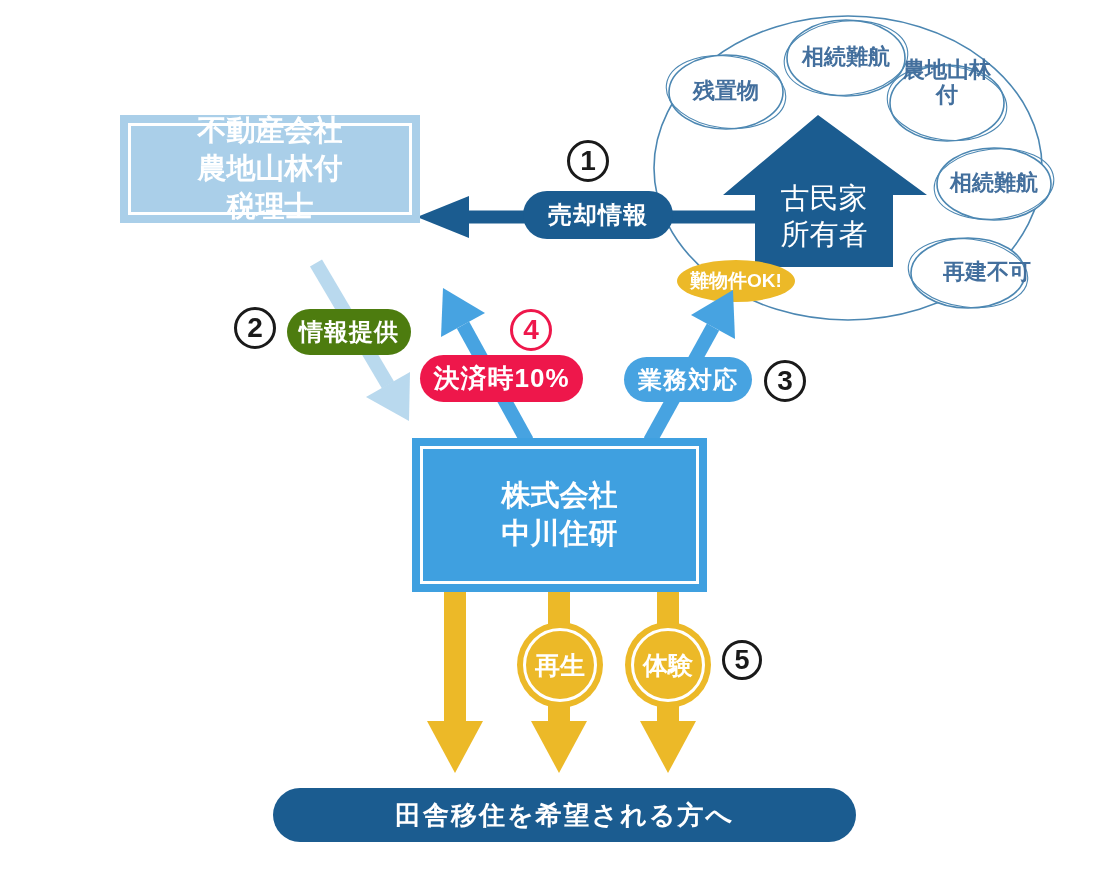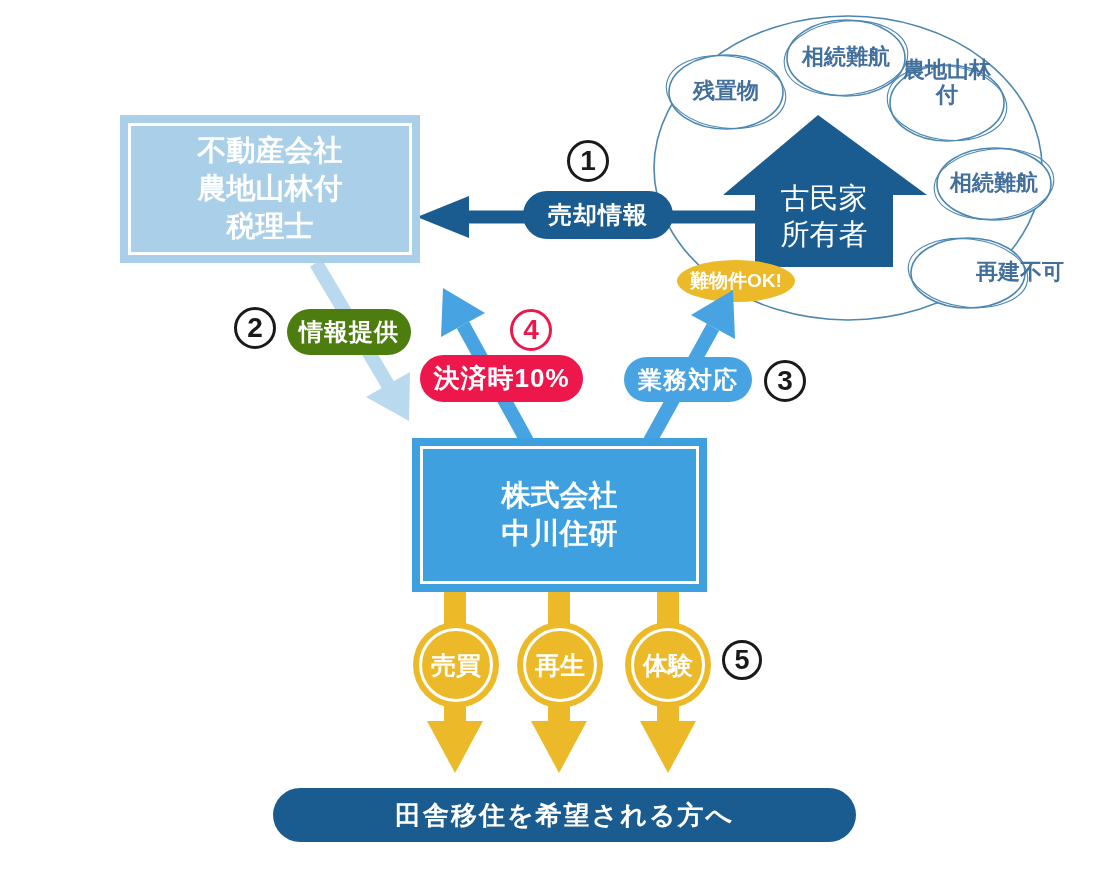--- a/index.html
+++ b/index.html
@@ -9,21 +9,21 @@
   }
   #arrow-layer{position:absolute;left:0;top:0;z-index:1;}
   .abs{position:absolute;box-sizing:border-box;}
   .node-box{z-index:2;}
   .node-box .inner{
     position:absolute;left:8px;top:8px;right:8px;bottom:8px;
     border:3px solid #ffffff;display:flex;flex-direction:column;
     align-items:center;justify-content:center;color:#ffffff;
     font-weight:bold;font-size:29px;line-height:1.3;text-align:center;
   }
-  .box-professionals{left:120px;top:115px;width:300px;height:148px;background:#AACFE9;}
+  .box-professionals{left:120px;top:115px;width:300px;height:108px;background:#AACFE9;}
   .box-company{left:412px;top:438px;width:295px;height:154px;background:#3FA0E0;}
   .pill{
     z-index:3;display:flex;align-items:center;justify-content:center;
     border-radius:999px;color:#ffffff;font-weight:bold;letter-spacing:1px;
   }
   .pill-sale{left:523px;top:191px;width:150px;height:48px;background:#1B5C90;font-size:24px;}
   .pill-info{left:287px;top:309px;width:124px;height:46px;background:#4d7c0f;font-size:24px;}
   .pill-biz{left:624px;top:357px;width:128px;height:45px;background:#47A3E1;font-size:24px;}
   .pill-pay{left:420px;top:355px;width:163px;height:47px;background:#EE174B;font-size:26px;}
   .num-badge{
@@ -146,38 +146,35 @@
 
   <div class="abs owner-label">
     <div>古民家</div>
     <div>所有者</div>
   </div>
 
   <div class="abs bubble-label" style="left:666px;top:78px;width:120px;">残置物</div>
   <div class="abs bubble-label" style="left:786px;top:44px;width:120px;">相続難航</div>
   <div class="abs bubble-label" style="left:895px;top:57px;width:104px;">農地山林付</div>
   <div class="abs bubble-label" style="left:934px;top:170px;width:120px;">相続難航</div>
-  <div class="abs bubble-label" style="left:960px;top:259px;width:120px;">再建不可</div>
+  <div class="abs bubble-label" style="left:927px;top:259px;width:120px;">再建不可</div>
 
   <div class="abs ok-badge-label">難物件OK!</div>
 
   <div class="abs pill pill-sale">売却情報</div>
   <div class="abs pill pill-info">情報提供</div>
   <div class="abs pill pill-biz">業務対応</div>
   <div class="abs pill pill-pay">決済時10%</div>
 
   <div class="abs num-badge num-1">1</div>
   <div class="abs num-badge num-2">2</div>
   <div class="abs num-badge num-3">3</div>
   <div class="abs num-badge num-4">4</div>
   <div class="abs num-badge num-5">5</div>
 
-  <div class="abs service-circle svc-1">
-    <div class="ring">売買</div>
-  </div>
   <div class="abs service-circle svc-2">
     <div class="ring">再生</div>
   </div>
   <div class="abs audience-bar">田舎移住を希望される方へ</div>
 
   <div class="abs service-circle svc-3">
     <div class="ring">体験</div>
   </div>
 
 </div>

